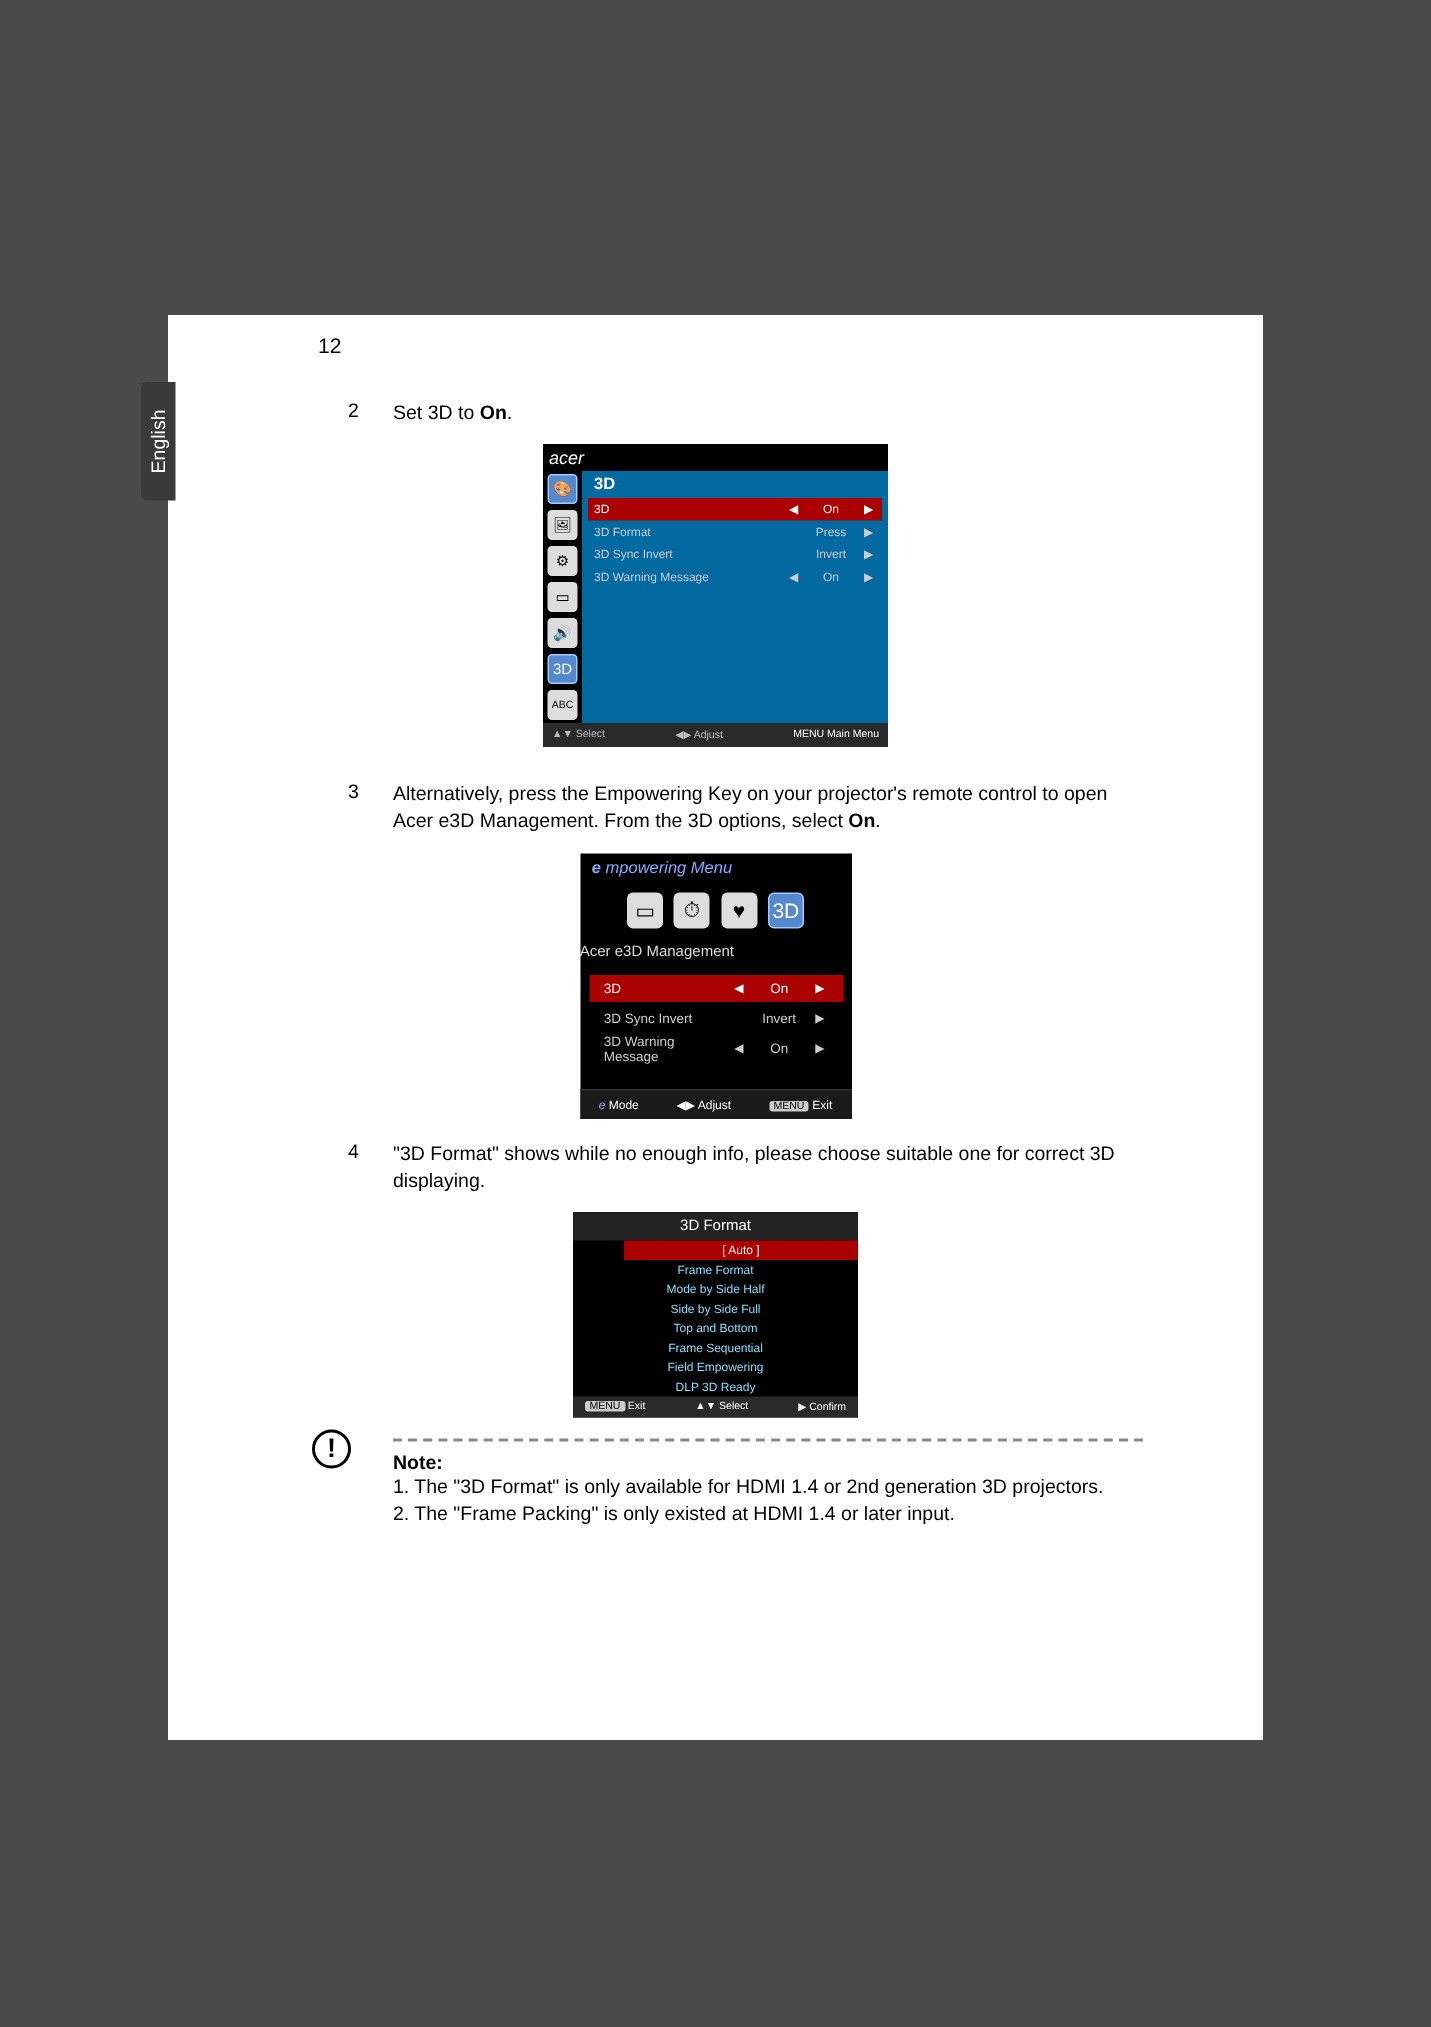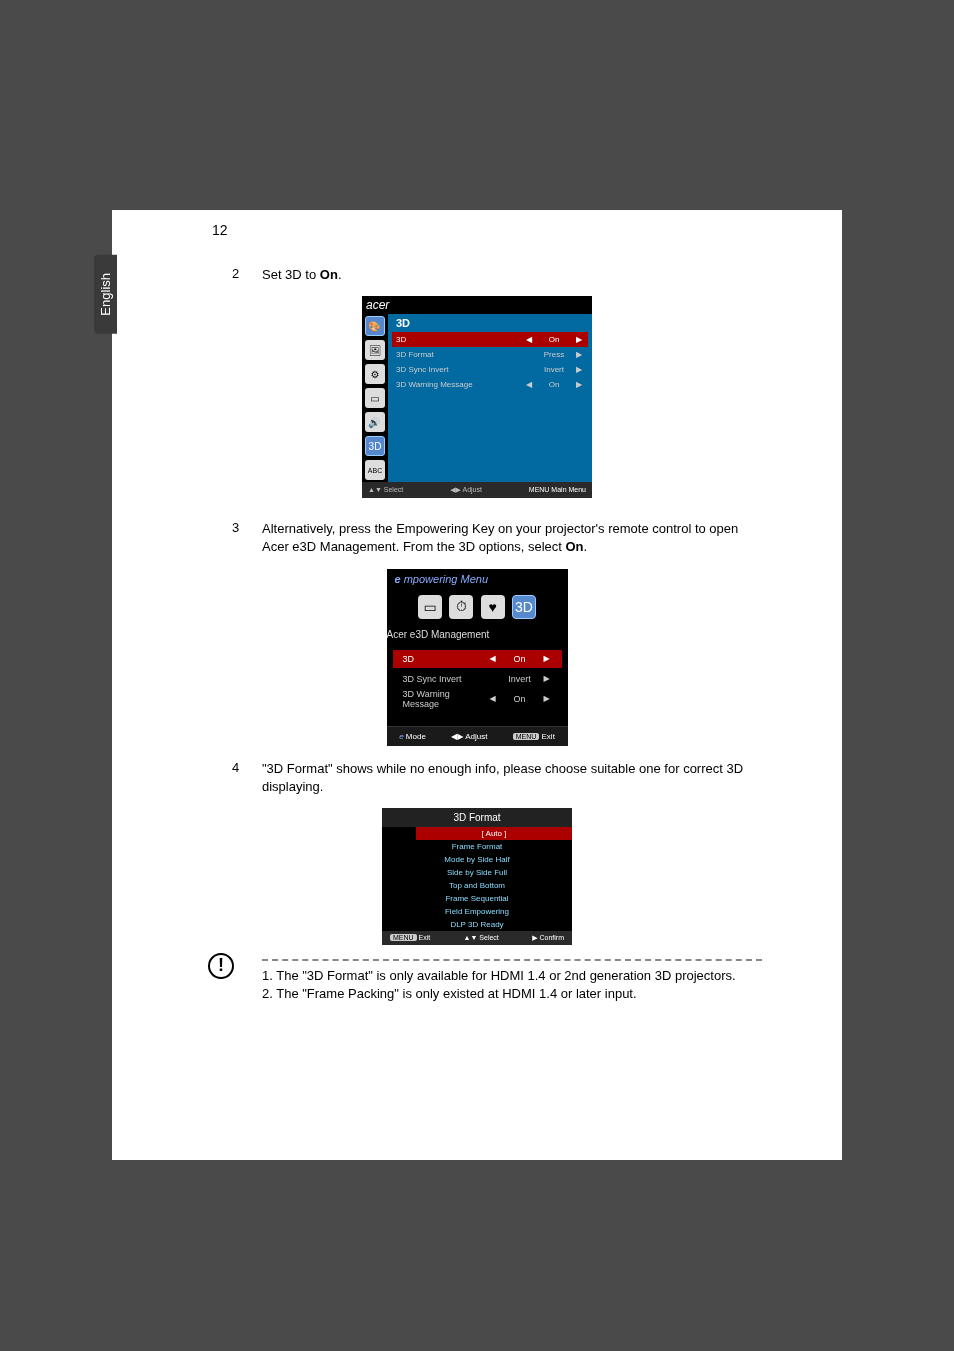--- a/index.html
+++ b/index.html
@@ -392,17 +392,18 @@
     <div class="fmt-foot">
       <span><span class="menu-badge">MENU</span> <span>Exit</span></span>
       <span>▲▼ Select</span>
       <span>▶ Confirm</span>
     </div>
   </div>
 
   <div class="note-block">
     <div class="note-icon">!</div>
     <div class="note-dashes"></div>
+    <div class="note-title">Note:</div>
     <div class="note-text">1. The "3D Format" is only available for HDMI 1.4 or 2nd generation 3D projectors.</div>
     <div class="note-text">2. The "Frame Packing" is only existed at HDMI 1.4 or later input.</div>
   </div>
 
 </div>
 
 </body></html>

